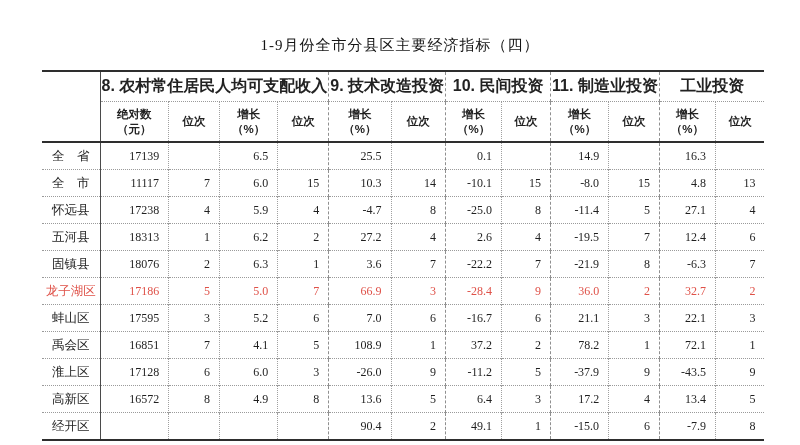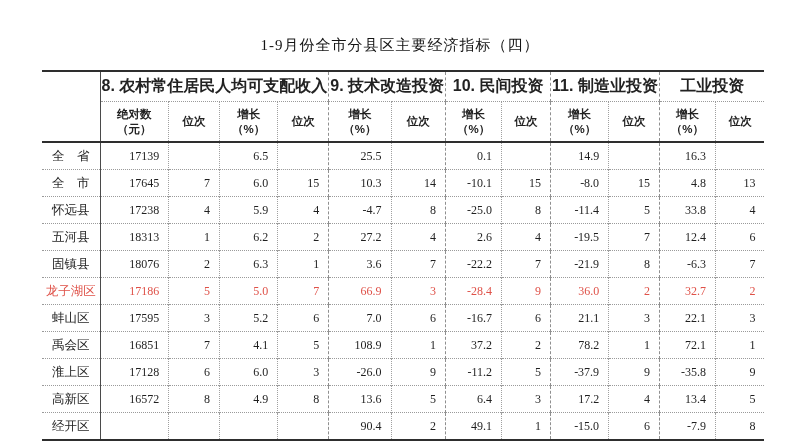--- a/index.html
+++ b/index.html
@@ -120,21 +120,21 @@
           <td class="val dot-l"></td>
           <td class="val dash-l">0.1</td>
           <td class="val dot-l"></td>
           <td class="val dash-l">14.9</td>
           <td class="val dot-l"></td>
           <td class="val dash-l">16.3</td>
           <td class="val dot-l"></td>
         </tr>
         <tr class="bold">
           <td class="name">全　市</td>
-          <td class="val solid-l">17645</td>
+          <td class="val solid-l">11117</td>
           <td class="val dot-l">7</td>
           <td class="val dot-l">6.0</td>
           <td class="val dot-l">15</td>
           <td class="val dash-l">10.3</td>
           <td class="val dot-l">14</td>
           <td class="val dash-l">-10.1</td>
           <td class="val dot-l">15</td>
           <td class="val dash-l">-8.0</td>
           <td class="val dot-l">15</td>
           <td class="val dash-l">4.8</td>
@@ -145,21 +145,21 @@
           <td class="val solid-l">17238</td>
           <td class="val dot-l">4</td>
           <td class="val dot-l">5.9</td>
           <td class="val dot-l">4</td>
           <td class="val dash-l">-4.7</td>
           <td class="val dot-l">8</td>
           <td class="val dash-l">-25.0</td>
           <td class="val dot-l">8</td>
           <td class="val dash-l">-11.4</td>
           <td class="val dot-l">5</td>
-          <td class="val dash-l">33.8</td>
+          <td class="val dash-l">27.1</td>
           <td class="val dot-l">4</td>
         </tr>
         <tr>
           <td class="name">五河县</td>
           <td class="val solid-l">18313</td>
           <td class="val dot-l">1</td>
           <td class="val dot-l">6.2</td>
           <td class="val dot-l">2</td>
           <td class="val dash-l">27.2</td>
           <td class="val dot-l">4</td>
@@ -235,21 +235,21 @@
           <td class="val solid-l">17128</td>
           <td class="val dot-l">6</td>
           <td class="val dot-l">6.0</td>
           <td class="val dot-l">3</td>
           <td class="val dash-l">-26.0</td>
           <td class="val dot-l">9</td>
           <td class="val dash-l">-11.2</td>
           <td class="val dot-l">5</td>
           <td class="val dash-l">-37.9</td>
           <td class="val dot-l">9</td>
-          <td class="val dash-l">-35.8</td>
+          <td class="val dash-l">-43.5</td>
           <td class="val dot-l">9</td>
         </tr>
         <tr>
           <td class="name">高新区</td>
           <td class="val solid-l">16572</td>
           <td class="val dot-l">8</td>
           <td class="val dot-l">4.9</td>
           <td class="val dot-l">8</td>
           <td class="val dash-l">13.6</td>
           <td class="val dot-l">5</td>

